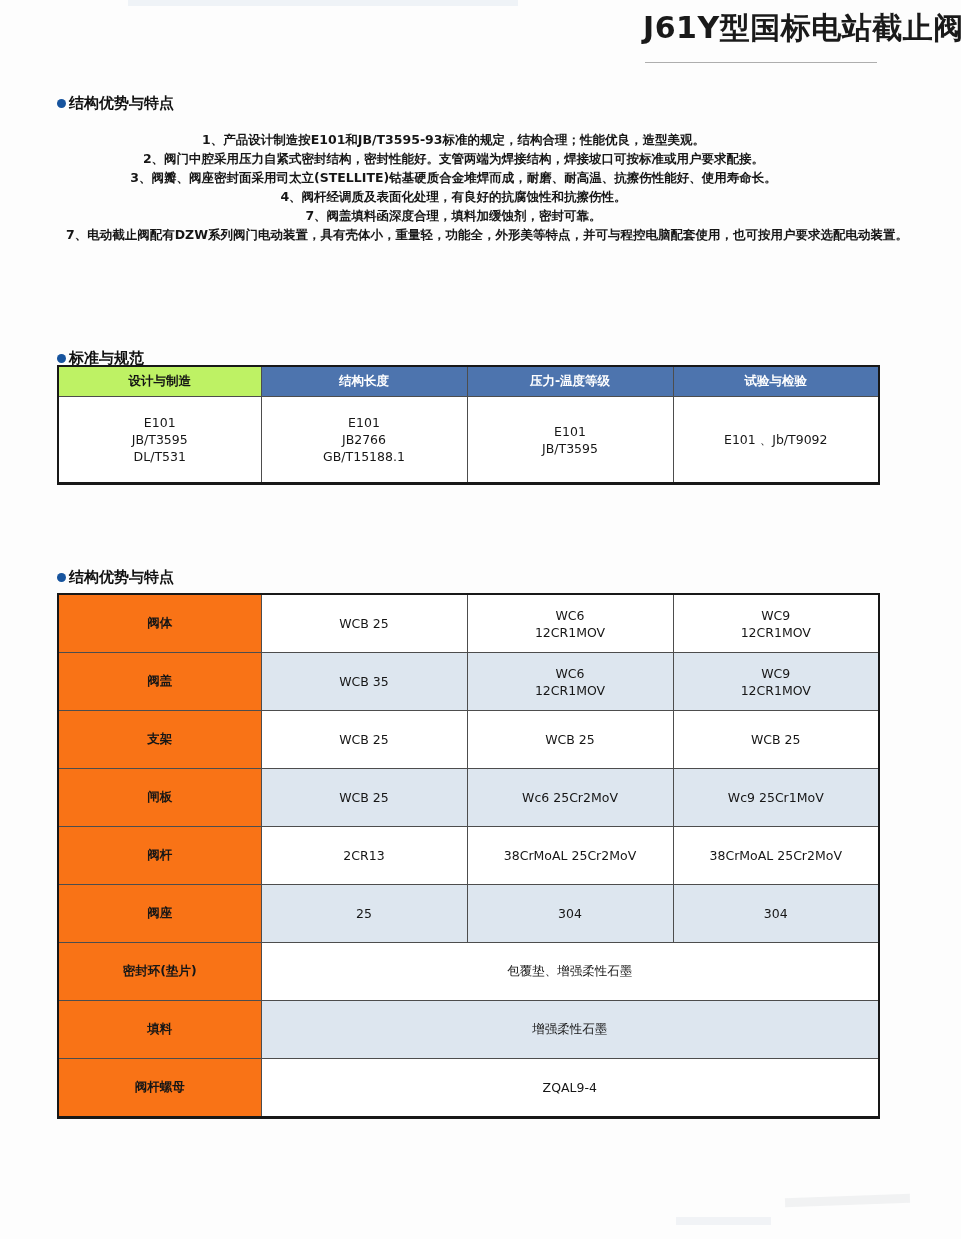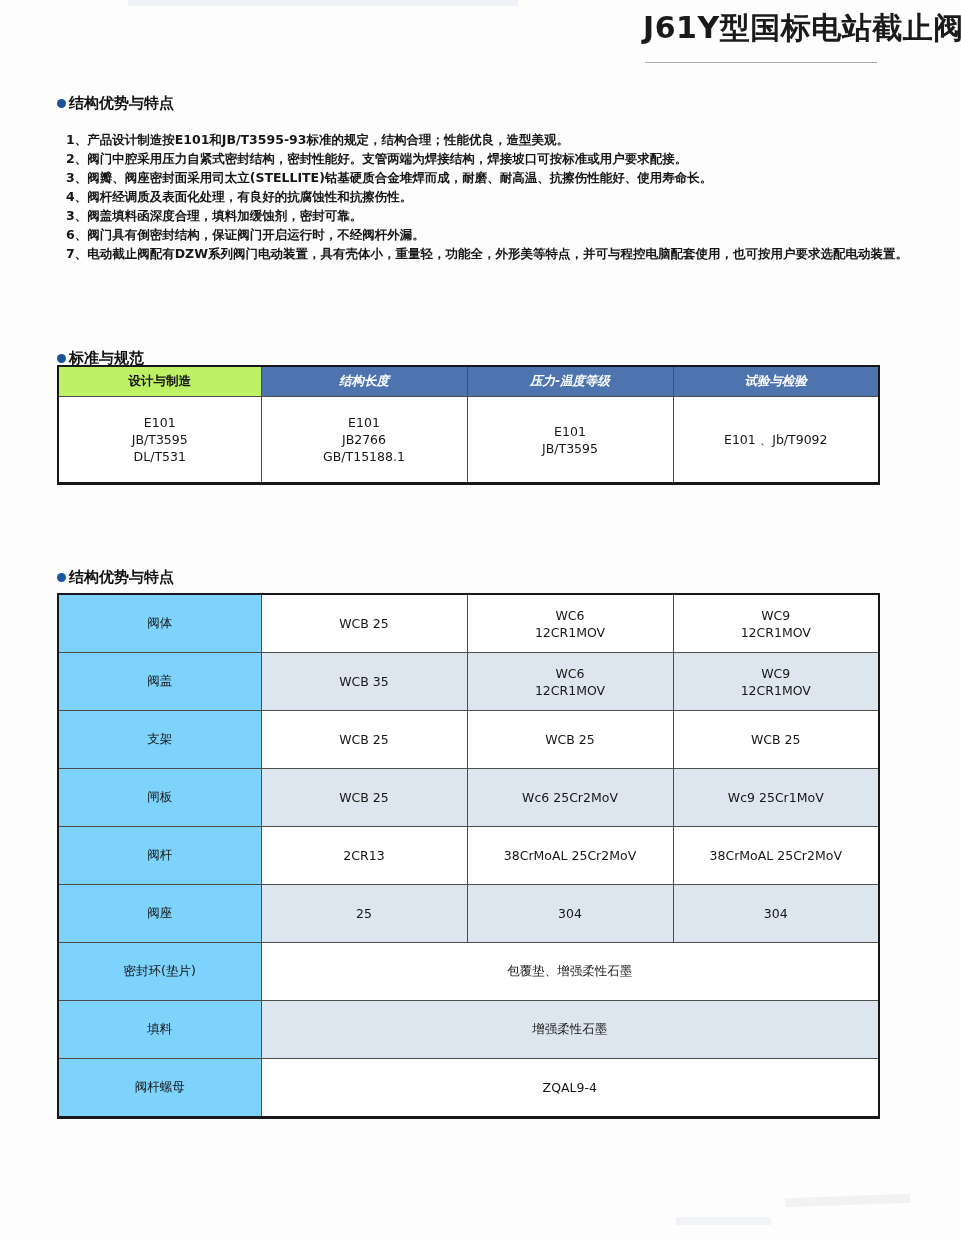--- a/index.html
+++ b/index.html
@@ -26,43 +26,43 @@
   }
   .section-head .bullet{
     width:9px;height:9px;border-radius:50%;background:#17549e;flex:0 0 auto;
   }
   .sh1{top:94px;} .sh2{top:349px;} .sh3{top:568px;}
 
   .features{
     position:absolute;top:130px;left:66px;width:775px;
     font-size:12.5px;line-height:19px;font-weight:600;color:#161616;
   }
-  .features .item{white-space:nowrap;}
+  .features .item{white-space:nowrap;text-align:center;}
 
   table.tbl{
     position:absolute;left:57px;border-collapse:collapse;table-layout:fixed;
     width:821px;background:#fff;
     border:2px solid #181818;border-bottom-width:3px;
   }
   .tbl th,.tbl td{
     border:1px solid #4d4d4d;text-align:center;vertical-align:middle;
     padding:0;font-size:12.5px;color:#161616;overflow:hidden;
   }
-  .tbl th.blue{background:#4d74ae;color:#ffffff;font-weight:bold;font-style:italic;}
+  .tbl th.blue{background:#4d74ae;color:#ffffff;font-weight:bold;}
   .tbl th.white{background:#bef264;color:#141414;font-weight:bold;}
   .multiline{white-space:pre-line;line-height:17px;}
 
   .t1{top:365px;}
   .t1 th{height:29px;}
   .t1 td{height:85px;font-weight:400;}
 
   .t2{top:593px;}
   .t2 th{height:58px;}
   .t2 td{height:57px;}
-  .t2 td.label{background:#7dd3fc;font-weight:normal;}
+  .t2 td.label{background:#f97316;font-weight:bold;}
   .t2 td.val{font-weight:400;}
   .t2 tr.stripe td.val{background:#dde6ef;}
 </style>
 </head>
 <body>
 
 <div class="smudge top"></div>
 <div class="smudge b1"></div>
 <div class="smudge b2"></div>
 
@@ -72,22 +72,21 @@
 <div class="section-head sh1">
   <span class="bullet"></span>
   <span>结构优势与特点</span>
 </div>
 
 <div class="features">
   <div class="item">1、产品设计制造按E101和JB/T3595-93标准的规定，结构合理；性能优良，造型美观。</div>
   <div class="item">2、阀门中腔采用压力自紧式密封结构，密封性能好。支管两端为焊接结构，焊接坡口可按标准或用户要求配接。</div>
   <div class="item">3、阀瓣、阀座密封面采用司太立(STELLITE)钴基硬质合金堆焊而成，耐磨、耐高温、抗擦伤性能好、使用寿命长。</div>
   <div class="item">4、阀杆经调质及表面化处理，有良好的抗腐蚀性和抗擦伤性。</div>
-  <div class="item">3、阀盖填料函深度合理，填料加缓蚀剂，密封可靠。</div>
-  <div class="item">6、阀门具有倒密封结构，保证阀门开启运行时，不经阀杆外漏。</div>
+  <div class="item">7、阀盖填料函深度合理，填料加缓蚀剂，密封可靠。</div>
   <div class="item">7、电动截止阀配有DZW系列阀门电动装置，具有壳体小，重量轻，功能全，外形美等特点，并可与程控电脑配套使用，也可按用户要求选配电动装置。</div>
 </div>
 
 <div class="section-head sh2">
   <span class="bullet"></span>
   <span>标准与规范</span>
 </div>
 
 <table class="tbl t1">
   <colgroup>

